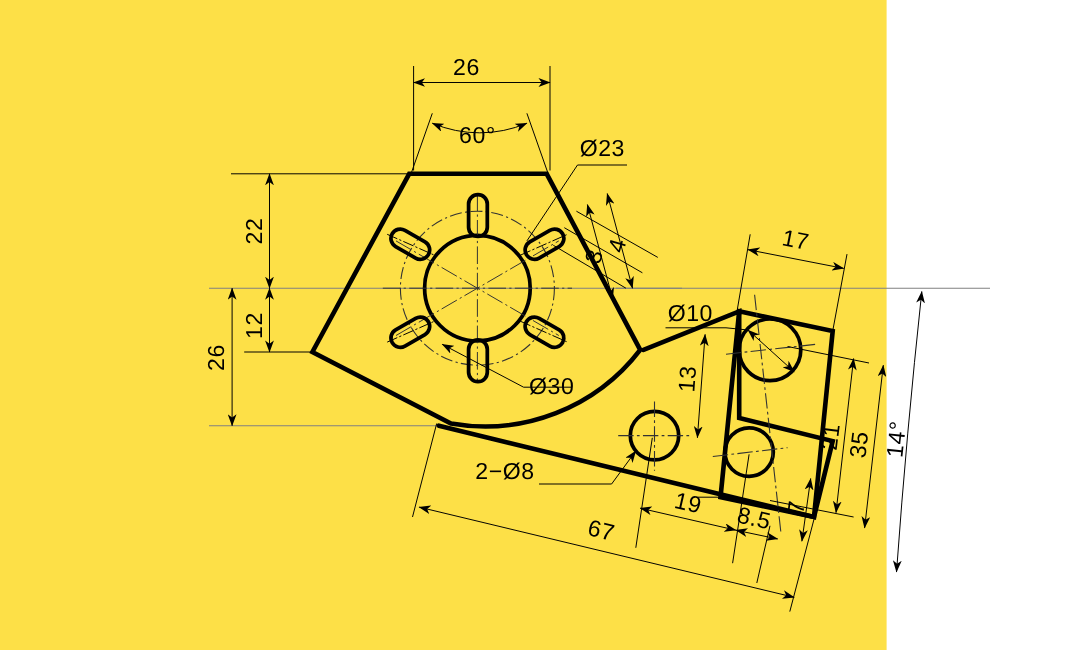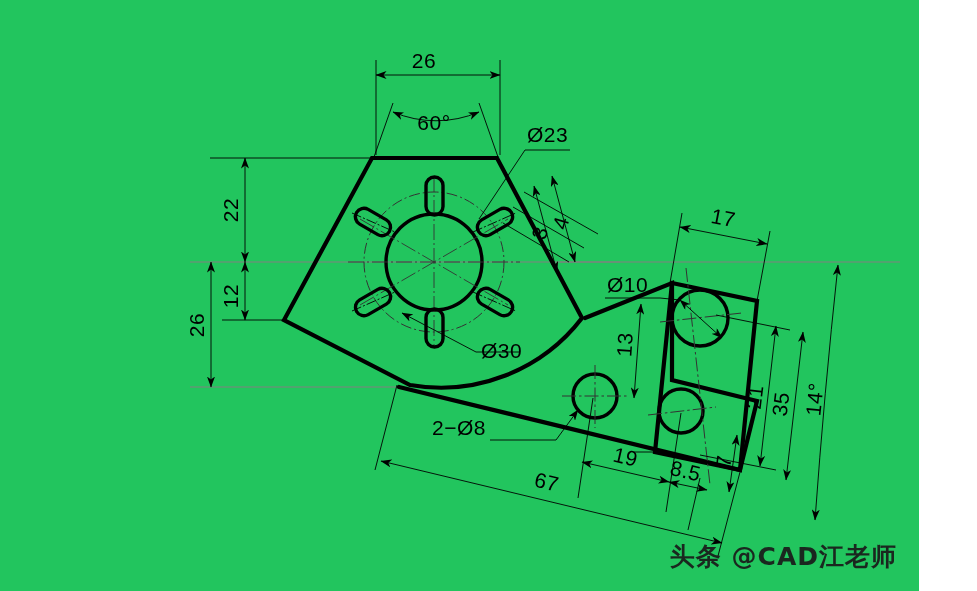--- a/index.html
+++ b/index.html
@@ -9,23 +9,23 @@
     background: #ffffff;
   }
   body {
     width: 977px;
     height: 591px;
     overflow: hidden;
     font-family: "Liberation Sans", sans-serif;
   }
   #drawing-root {
     position: relative;
-    width: 919px;
+    width: 806px;
     height: 591px;
-    background: #22c55e;
+    background: #fde047;
   }
   svg.cad-canvas {
     position: absolute;
     left: 0;
     top: 0;
     width: 977px;
     height: 591px;
     display: block;
   }
   .outline {
@@ -326,15 +326,14 @@
     </g>
 
     <g>
       <line class="dimline" x1="578" y1="410" x2="556" y2="440" marker-start="url(#arrow-start)"></line>
       <line class="dimline" x1="556" y1="440" x2="490" y2="440"></line>
       <text class="dimtext" x="486" y="435" text-anchor="end">2−Ø8</text>
     </g>
 
   </svg>
 
-  <div class="watermark">头条 @CAD江老师</div>
 
 </div>
 
 </body></html>

